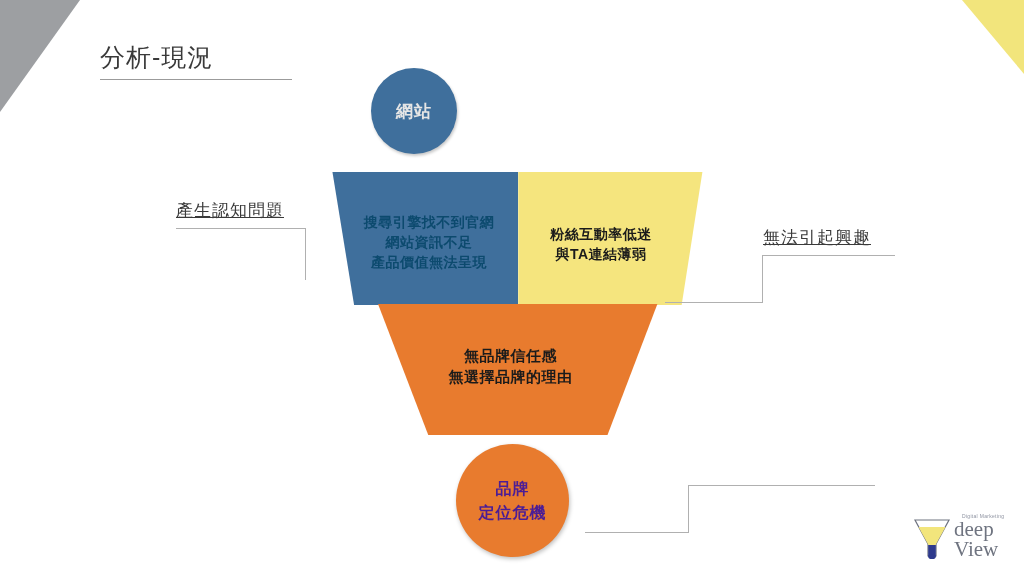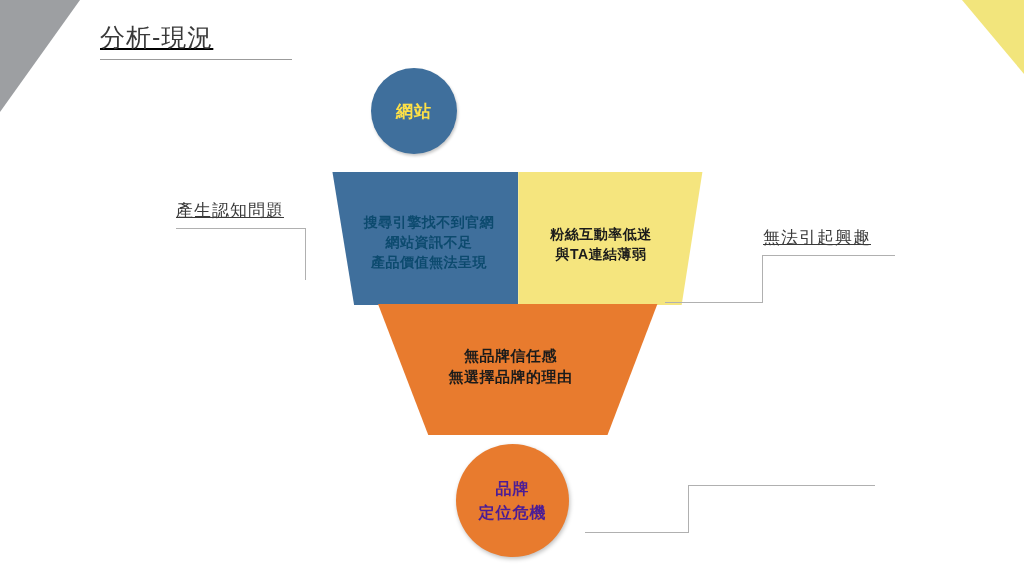--- a/index.html
+++ b/index.html
@@ -34,23 +34,22 @@
     right: 0; top: 0;
     width: 62px; height: 74px;
     background: #f2e57c;
     clip-path: polygon(100% 0, 100% 100%, 0 0);
   }
 
   
   #title-block {
     position: absolute;
     left: 100px;
-    top: 22px;
+    top: 42px;
     width: 260px;
-    text-decoration: underline;
   }
   #title-text {
     font-size: 25px;
     color: #3a3a3a;
     letter-spacing: 1px;
     line-height: 1.25;
     white-space: nowrap;
   }
   #title-rule {
     margin-top: 6px;
@@ -67,21 +66,21 @@
     align-items: center;
     justify-content: center;
     font-weight: bold;
     letter-spacing: 1px;
     box-shadow: 1px 2px 3px rgba(0,0,0,0.22);
   }
   #circle-website {
     left: 371px; top: 68px;
     width: 86px; height: 86px;
     background: #3f6f9c;
-    color: #fde047;
+    color: #e5e5e5;
     font-size: 17px;
     font-family: Liberation Serif, serif;
   }
   #circle-social {
     left: 531px; top: 85px;
     width: 83px; height: 83px;
     background: #f5e57e;
     color: #262626;
     font-size: 17px;
   }
@@ -297,14 +296,29 @@
     <div class="v-seg"></div>
     <div class="h-seg bottom"></div>
   </div>
 
   <div id="connector-bottom" class="connector">
     <div class="h-seg top"></div>
     <div class="v-seg"></div>
     <div class="h-seg bottom"></div>
   </div>
 
+  <div id="brand-logo">
+    <div id="logo-mark">
+      <svg width="40" height="46" viewBox="0 0 40 46" xmlns="http://www.w3.org/2000/svg">
+        <path d="M3 6 L37 6 L24 30 L24 42 L16 42 L16 30 Z" fill="none" stroke="#6f7480" stroke-width="1.2"></path>
+        <path d="M6.5 13 L33.5 13 L23.5 31 L16.5 31 Z" fill="#f2e57c"></path>
+        <path d="M16.2 31 L23.8 31 L23.8 42.5 L16.2 42.5 Z" fill="#2e3a8c"></path>
+        <ellipse cx="20" cy="42.5" rx="3.8" ry="2.6" fill="#2e3a8c"></ellipse>
+      </svg>
+    </div>
+    <div id="logo-wordmark">
+      <div id="logo-tagline">Digital Marketing</div>
+      <div id="logo-deep">deep</div>
+      <div id="logo-view">View</div>
+    </div>
+  </div>
 
 </div>
 
 </body></html>

